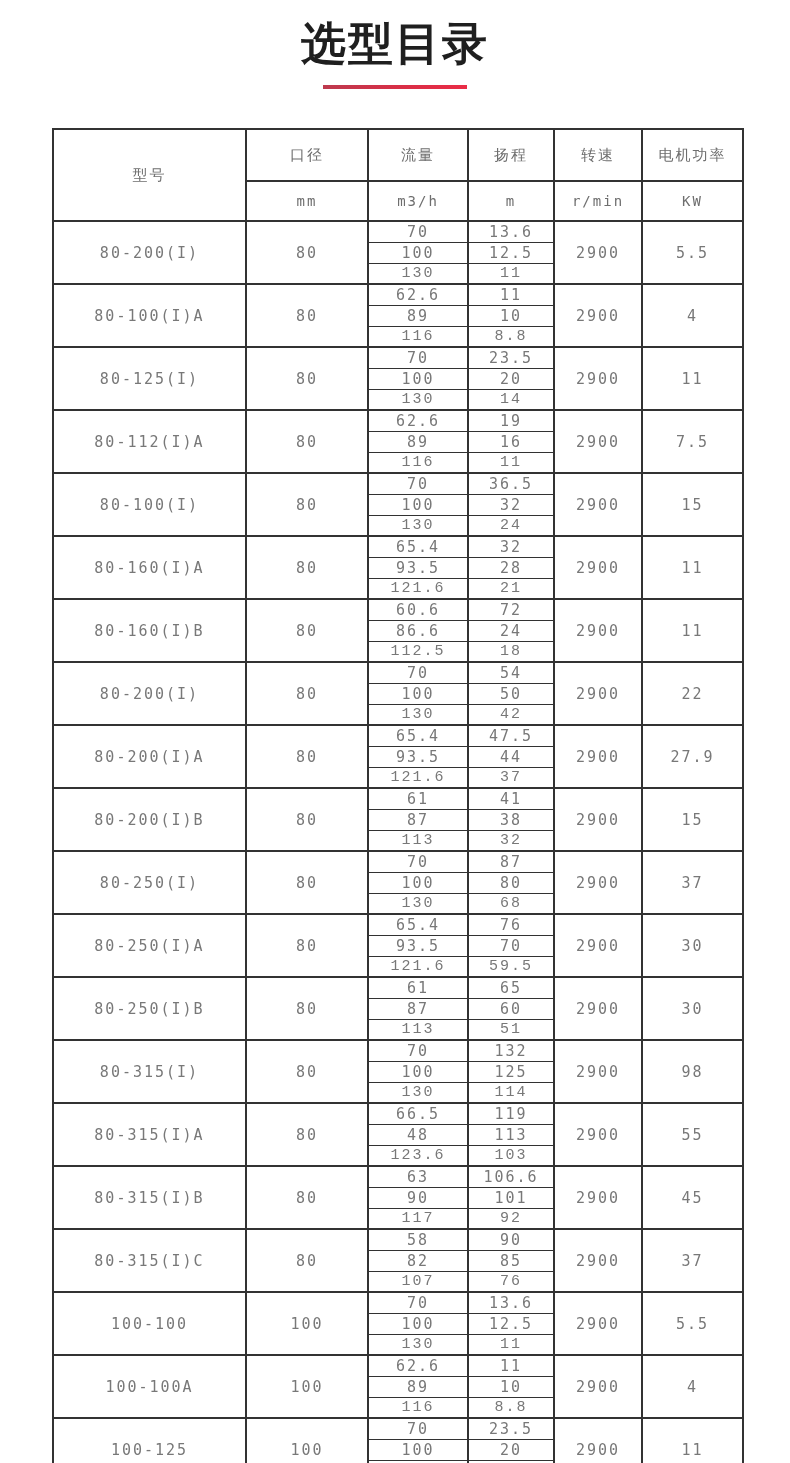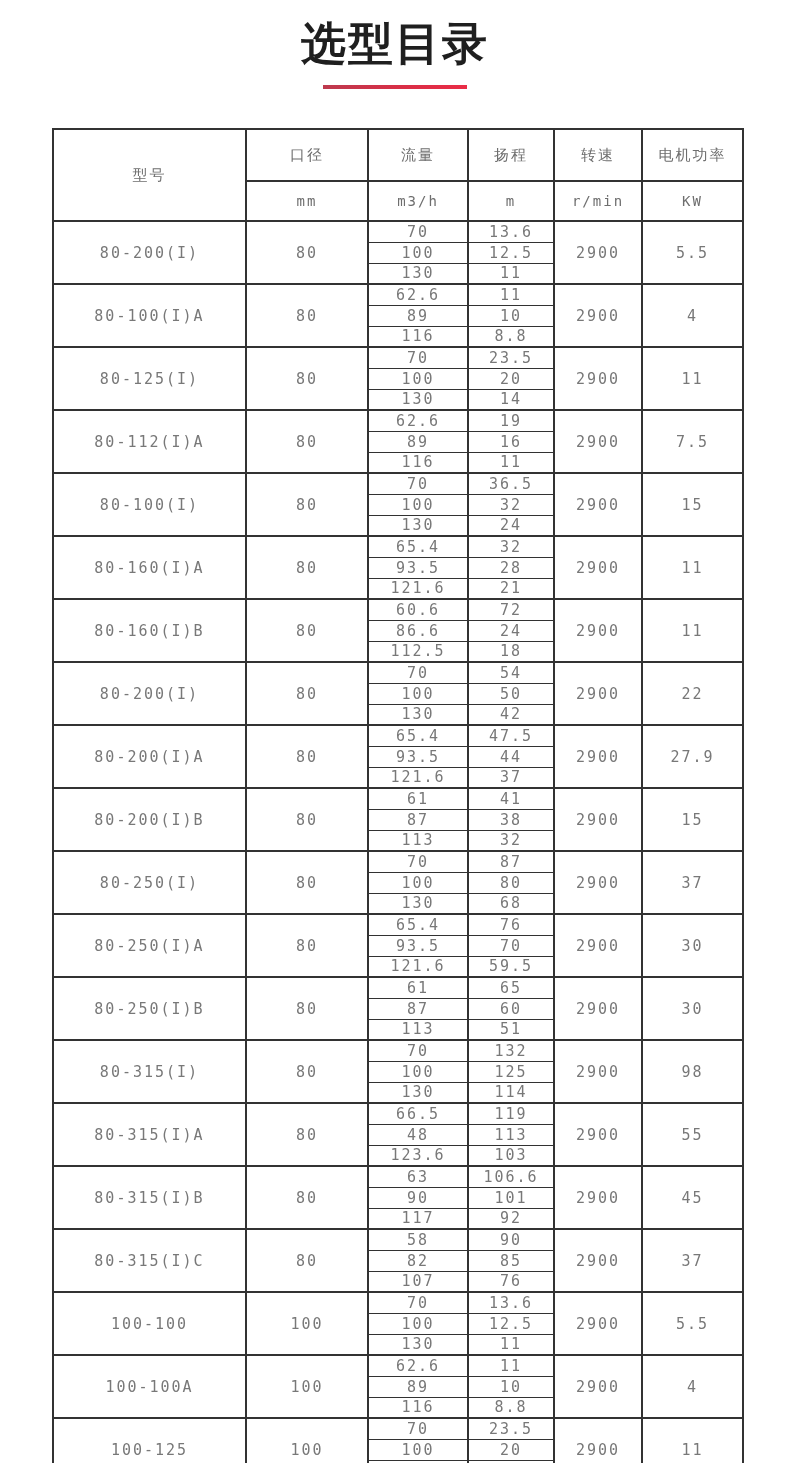--- a/index.html
+++ b/index.html
@@ -33,21 +33,21 @@
   .catalog thead tr.h2 { height:40px; }
   .catalog thead tr.h2 th { font-size:14px; color:#6e6e6e; }
   .catalog thead th { font-family:"DejaVu Sans Mono","Liberation Mono",monospace; }
 
   .catalog tbody tr { height:21px; }
   .catalog tbody td { font-size:15px; color:#787878; }
 
   
   .catalog td.sub       { border-top-width:1px; border-bottom-width:1px; }
   .catalog td.sub-first { border-top-width:2px; border-bottom-width:1px; }
-  .catalog td.sub-last  { border-top-width:1px; border-bottom-width:2px; }
+  .catalog td.sub-last  { border-top-width:1px; border-bottom-width:2px;font-family:Liberation Mono, monospace; }
 </style>
 </head>
 <body>
 
 <h1 class="page-title">选型目录</h1>
 <div class="title-underline"></div>
 
 <table class="catalog">
   <colgroup>
     <col style="width:193px">

